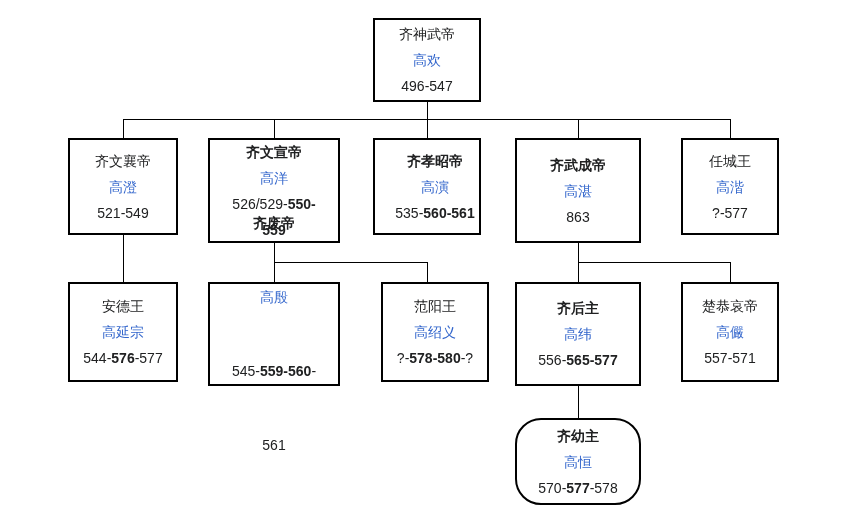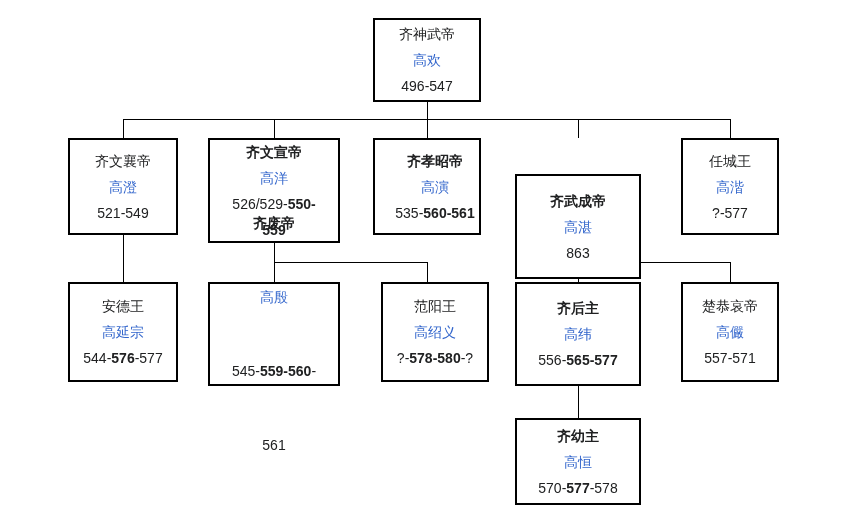--- a/index.html
+++ b/index.html
@@ -52,21 +52,21 @@
       <div class="nline title b">齐文宣帝</div>
       <div class="nline name">高洋</div>
       <div class="nline dates"><span>526/529-</span><span class="b">550-</span></div>
       <div class="nline dates"><span class="b">559</span></div>
     </div>
     <div class="node" style="left: 373px; top: 138px; width: 108px; height: 97px; padding-left: 16px;">
       <div class="nline title b">齐孝昭帝</div>
       <div class="nline name">高演</div>
       <div class="nline dates"><span>535-</span><span class="b">560-561</span></div>
     </div>
-    <div class="node" style="left: 515px; top: 138px; width: 126px; height: 105px; margin-top: 36px;">
+    <div class="node" style="left: 515px; top: 138px; width: 126px; height: 105px;">
       <div class="nline title b">齐武成帝</div>
       <div class="nline name">高湛</div>
       <div class="nline dates"><span>863</span></div>
     </div>
     <div class="node" style="left: 681px; top: 138px; width: 98px; height: 97px;">
       <div class="nline title">任城王</div>
       <div class="nline name">高湝</div>
       <div class="nline dates"><span>?-577</span></div>
     </div>
     <div class="node" style="left: 68px; top: 282px; width: 110px; height: 100px;">
@@ -88,18 +88,18 @@
     <div class="node" style="left: 515px; top: 282px; width: 126px; height: 104px;">
       <div class="nline title b">齐后主</div>
       <div class="nline name">高纬</div>
       <div class="nline dates"><span>556-</span><span class="b">565-577</span></div>
     </div>
     <div class="node" style="left: 681px; top: 282px; width: 98px; height: 100px;">
       <div class="nline title">楚恭哀帝</div>
       <div class="nline name">高儼</div>
       <div class="nline dates"><span>557-571</span></div>
     </div>
-    <div class="node" style="left: 515px; top: 418px; width: 126px; height: 87px;">
+    <div class="node" style="left: 515px; top: 418px; width: 126px; height: 87px; border-radius: 26px;">
       <div class="nline title b">齐幼主</div>
       <div class="nline name">高恒</div>
       <div class="nline dates"><span>570-</span><span class="b">577</span><span>-578</span></div>
     </div>
   </div>
 
 </body></html>

